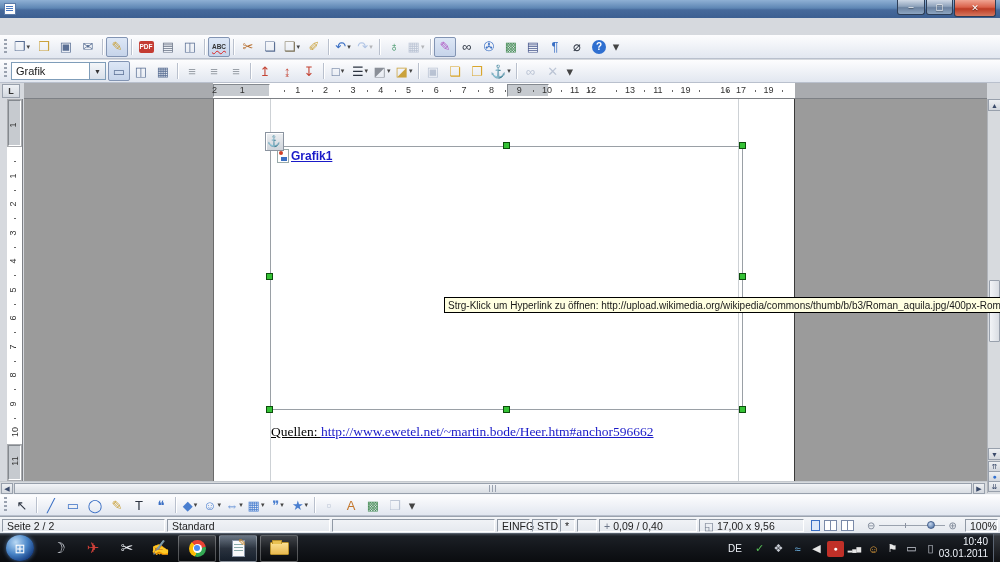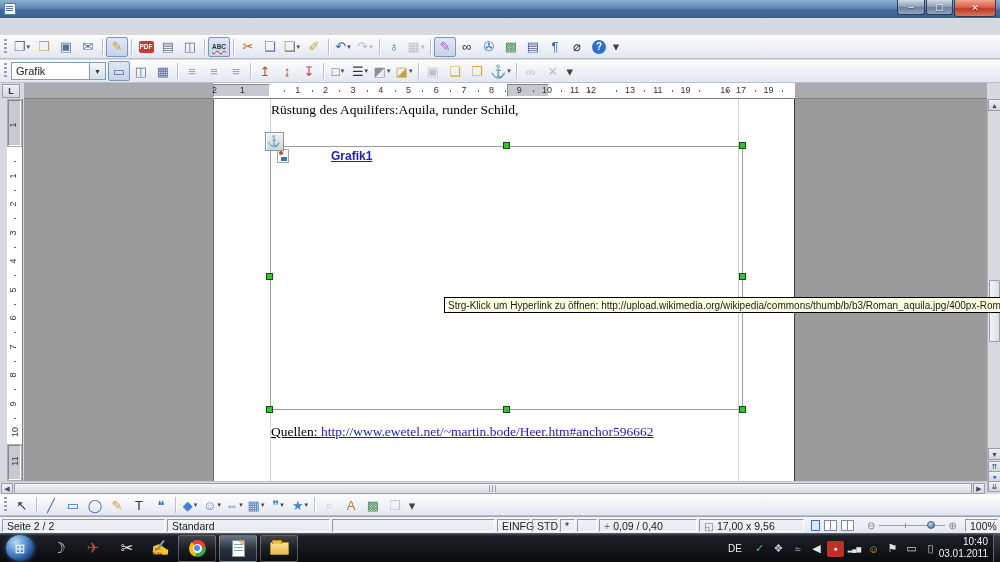--- a/index.html
+++ b/index.html
@@ -75,21 +75,21 @@
   .docbg{left:24px;top:99px;width:963px;height:382px;background:#9b9b9b;}
   .leftstrip{left:0;top:99px;width:7px;height:382px;background:#d6d9de;}
   .page{left:213px;top:99px;width:582px;height:382px;background:#fff;border-left:1px solid #6a6a6a;border-right:1px solid #3a3a3a;}
   .tfline{top:99px;width:1px;height:382px;background:#cdd1d5;}
   .gframe{left:270px;top:146px;width:473px;height:264px;border:1px solid #9aa0a6;}
   .handle{width:7px;height:7px;background:#35c235;border:1px solid #0c4d0c;margin:-4px 0 0 -4px;}
   .docline{left:271px;width:470px;font-family:"Liberation Serif",serif;font-size:13.5px;line-height:14.5px;color:#000;}
   .anchor-btn{left:265px;top:132px;width:19px;height:19px;background:linear-gradient(#eef0f3,#cfd4da);
     border:1px solid #8b94a0;box-shadow:1px 1px 0 #fff inset;display:flex;align-items:center;justify-content:center;
     font-size:11px;color:#3f4a5c;z-index:5;}
-  .glink{left:277px;top:149px;display:flex;align-items:center;z-index:4;gap:40px;}
+  .glink{left:277px;top:149px;display:flex;align-items:center;z-index:4;}
   .img-ico{width:12px;height:14px;background:#fff;border:1px solid #9aa;position:relative;margin-right:2px;}
   .img-ico:before{content:"";position:absolute;left:1px;top:1px;width:4px;height:4px;background:#d04028;border-radius:50%;}
   .img-ico:after{content:"";position:absolute;right:1px;bottom:1px;width:6px;height:4px;background:#3a6fc4;}
   .glink .txt{font-size:12px;font-weight:bold;color:#1a1ac8;text-decoration:underline;}
   .tooltip{left:444px;top:297px;height:16px;background:#ffffe1;border:1px solid #000;
     display:flex;align-items:center;padding:0 3px;font-size:10px;white-space:nowrap;z-index:20;}
   .quellen{left:271px;top:424px;font-family:"Liberation Serif",serif;font-size:13.5px;color:#000;white-space:nowrap;}
   .quellen .lbl{text-decoration:underline;}
   .quellen .lnk{color:#1a1ac8;text-decoration:underline;}
 
@@ -409,21 +409,20 @@
       <div class="vdot" style="top: 290.25px;"></div>
       <div class="vdot" style="top: 318.75px;"></div>
     </div>
 
   <div class="abs leftstrip"></div>
   <div class="abs docbg"></div>
   <div class="abs page"></div>
   <div class="abs tfline" style="left:270px"></div>
   <div class="abs tfline" style="left:738px"></div>
 
-  <div class="abs docline" style="top:103px">Rüstung des Aquilifers:Aquila, runder Schild,</div>
 
   <div class="abs gframe"></div>
   <div id="handles">
       <div class="abs handle" style="left: 270px; top: 146px;"></div>
       <div class="abs handle" style="left: 507px; top: 146px;"></div>
       <div class="abs handle" style="left: 743px; top: 146px;"></div>
       <div class="abs handle" style="left: 270px; top: 277px;"></div>
       <div class="abs handle" style="left: 743px; top: 277px;"></div>
       <div class="abs handle" style="left: 270px; top: 410px;"></div>
       <div class="abs handle" style="left: 507px; top: 410px;"></div>

